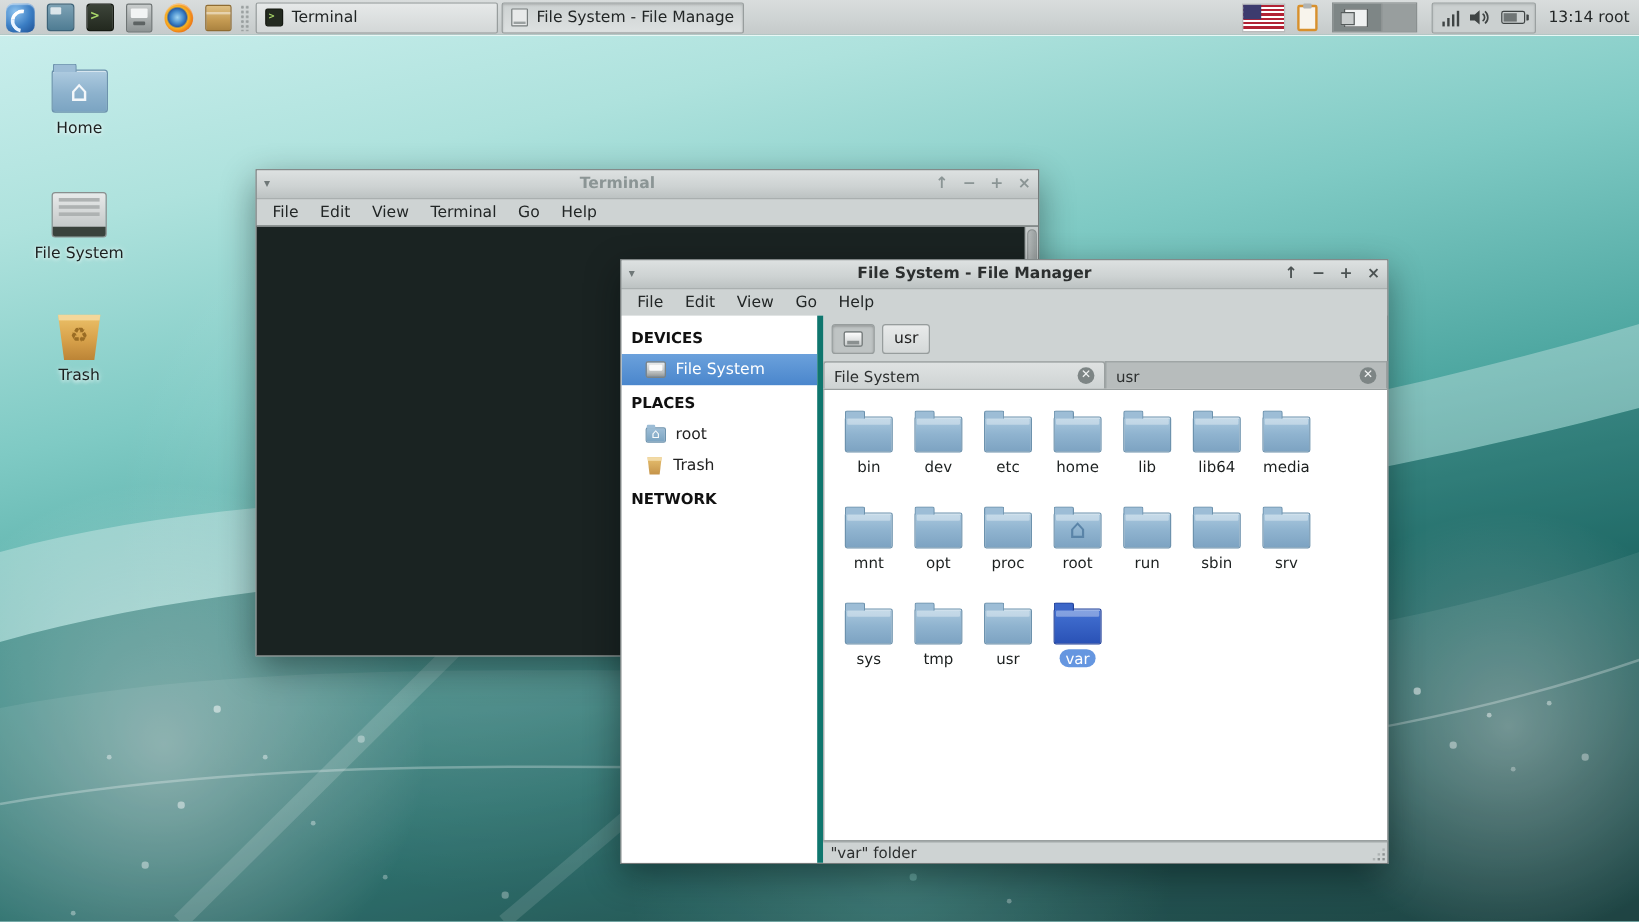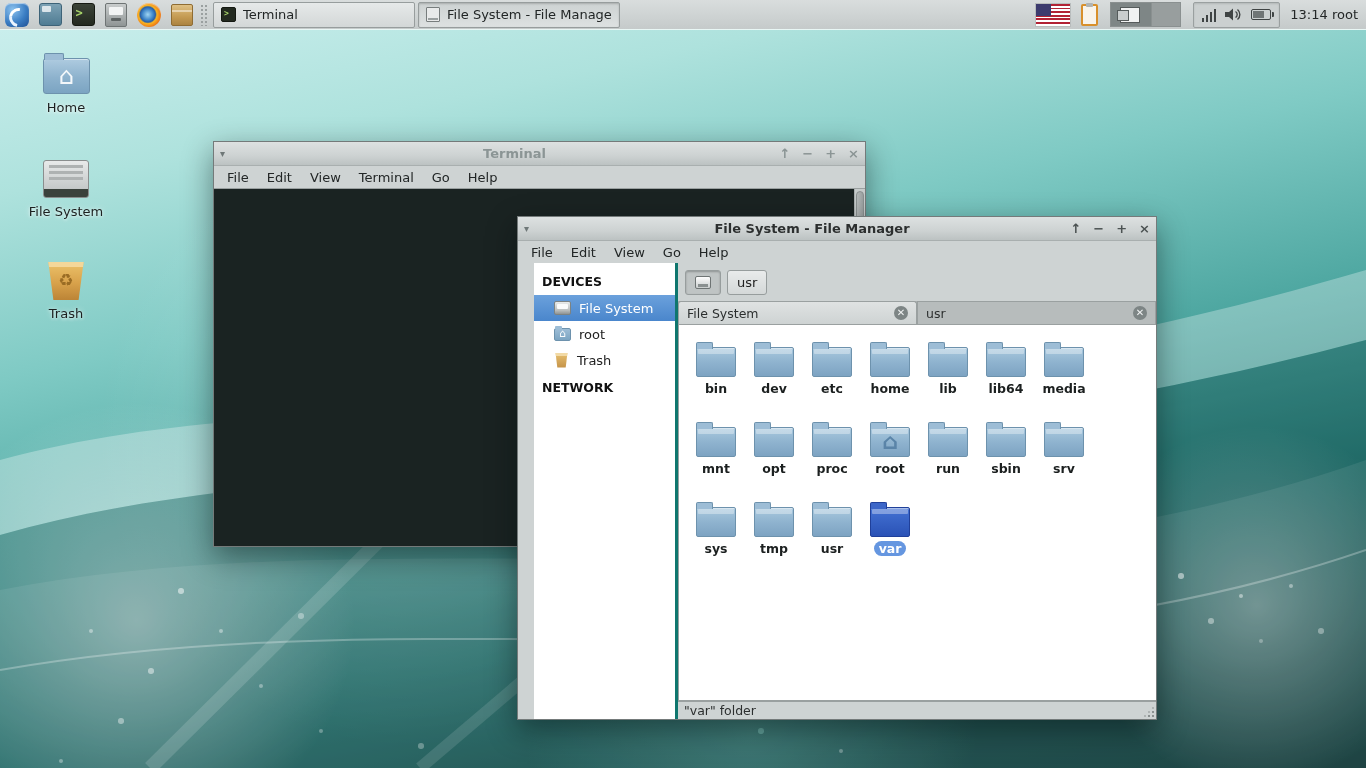--- a/index.html
+++ b/index.html
@@ -128,21 +128,21 @@
   .term-body { flex:1; background:#1a2322; position:relative; overflow:hidden; border-top:1px solid #9aa0a0; }
   .term-line { display:flex; align-items:center; padding:5px 8px; }
   .term-prompt { font:bold 13px "DejaVu Sans Mono", monospace; color:#e25a50; letter-spacing:.5px; }
   .term-cursor { width:9px; height:17px; border:2px solid #35c23a; margin-left:9px; }
   .term-scrollbar { position:absolute; right:0; top:0; bottom:0; width:11px; background:#c6cbcb; border-left:1px solid #a9afaf; }
   .term-thumb { position:absolute; left:1px; right:1px; top:2px; height:96px; border-radius:5px; background:linear-gradient(90deg,#b4b9b9,#9aa0a0); border:1px solid #8a9090; cursor:grab; }
 
   
   .fm-win { left:517px; top:216px; width:640px; height:504px; z-index:20; }
   .fm-body { flex:1; display:flex; min-height:0; }
-  .fm-sidebar { width:144px; background:#ffffff; border-right:3px solid #0f766e; padding-top:4px; flex:none; overflow:hidden;margin-left:16px; }
+  .fm-sidebar { width:168px; background:#ffffff; border-right:5px solid #0f766e; padding-top:4px; flex:none; overflow:hidden; }
   .side-header { font-size:12.5px; font-weight:bold; color:#111; padding:7px 8px 6px; }
   .side-item { display:flex; align-items:center; gap:8px; height:26px; padding-left:20px; font-size:13px; color:#222; cursor:pointer; }
   .side-item.selected { background:linear-gradient(180deg,#6ba1dc 0%,#4a86cc 100%); color:#fff; }
   .si-drive { width:17px; height:14px; border-radius:2px; background:linear-gradient(180deg,#e9ebeb 0%,#b9bdbd 70%,#8f9393 100%); border:1px solid #7d8383; position:relative; flex:none; }
   .si-drive::after { content:''; position:absolute; left:2px; top:2px; right:2px; height:5px; background:#fafbfb; border-radius:1px; }
   .si-home { width:17px; height:13px; border-radius:2px; background:linear-gradient(180deg,#9dbdd6 0%,#7ba4c2 100%); border:1px solid #6d92ad; position:relative; flex:none; }
   .si-home::before { content:''; position:absolute; top:-3px; left:0; width:7px; height:3px; background:#9dbdd6; border-radius:1px 1px 0 0; }
   .si-home::after { content:'⌂'; position:absolute; left:0; right:0; top:-2px; text-align:center; font-size:11px; color:rgba(255,255,255,.95); }
   .si-desktop { width:17px; height:13px; border-radius:2px; background:linear-gradient(135deg,#5d8aa4 0%,#3d6a80 100%); border:1px solid #33596b; position:relative; flex:none; }
   .si-desktop::after { content:''; position:absolute; left:2px; top:2px; width:5px; height:4px; background:rgba(255,255,255,.7); }
@@ -164,21 +164,21 @@
   .fm-tabs { height:23px; display:flex; flex:none; background:#aeb3b3; }
   .fm-tab { flex:1; display:flex; align-items:center; padding:0 8px; font-size:12.5px; color:#2c2f2f; cursor:pointer;
     border:1px solid #9aa0a0; border-bottom:none; }
   .fm-tab.active { background:linear-gradient(180deg,#dfe2e2 0%,#ced3d3 100%); border-radius:3px 3px 0 0; }
   .fm-tab.inactive { background:#b7bcbc; }
   .tab-title { flex:1; white-space:nowrap; overflow:hidden; }
   .tab-close { width:14px; height:14px; border-radius:50%; background:#7d8585; color:#f2f4f4; font-size:10px; line-height:13px; text-align:center; cursor:pointer; flex:none; }
 
   .fm-view { flex:1; background:#ffffff; border:1px solid #9aa0a0; border-right:none; overflow:hidden; position:relative; }
   .file-grid { display:flex; flex-wrap:wrap; padding:16px 6px 0 8px; }
-  .file-cell { width:58px; height:72px; margin-bottom:8px; text-align:center; cursor:pointer;font-weight:bold; }
+  .file-cell { width:58px; height:72px; margin-bottom:8px; text-align:center; cursor:pointer; }
   .ficon { width:40px; height:30px; margin:6px auto 0; border-radius:2px; position:relative;
     background:linear-gradient(180deg,#a9c8de 0%,#8fb3cf 50%,#7da3c2 100%); border:1px solid #6d92ad; box-shadow:inset 0 1px 0 rgba(255,255,255,.55); }
   .ficon::before { content:''; position:absolute; top:-6px; left:-1px; width:15px; height:6px; border-radius:2px 2px 0 0;
     background:#9dbdd6; border:1px solid #6d92ad; border-bottom:none; }
   .ficon::after { content:''; position:absolute; left:1px; top:1px; right:1px; height:5px; background:rgba(255,255,255,.35); border-radius:1px; }
   .ficon .emblem { position:absolute; left:0; right:0; top:0; text-align:center; font-size:22px; line-height:28px; color:#5a84a8; }
   .flabel { margin-top:4px; font-size:12.5px; color:#1c2020; display:inline-block; padding:0 5px; border-radius:8px; }
   .file-cell.selected .ficon { background:linear-gradient(180deg,#4472d3 0%,#2a52b6 100%); border-color:#20409a; }
   .file-cell.selected .ficon::before { background:#3c66c8; border-color:#20409a; }
   .file-cell.selected .flabel { background:#6596e0; color:#fff; }
@@ -267,20 +267,21 @@
       <span class="menu-item">Help</span>
     </div>
     <div class="fm-body">
 
       <div class="fm-sidebar">
         <div class="side-header">DEVICES</div>
         <div class="side-item selected">
           <span class="si-drive"></span>
           <span>File System</span>
         </div>
+        <div class="side-header">PLACES</div>
         <div class="side-item">
           <span class="si-home"></span>
           <span>root</span>
         </div>
         <div class="side-item">
           <span class="si-trash"></span>
           <span>Trash</span>
         </div>
         <div class="side-header">NETWORK</div>
       </div>

